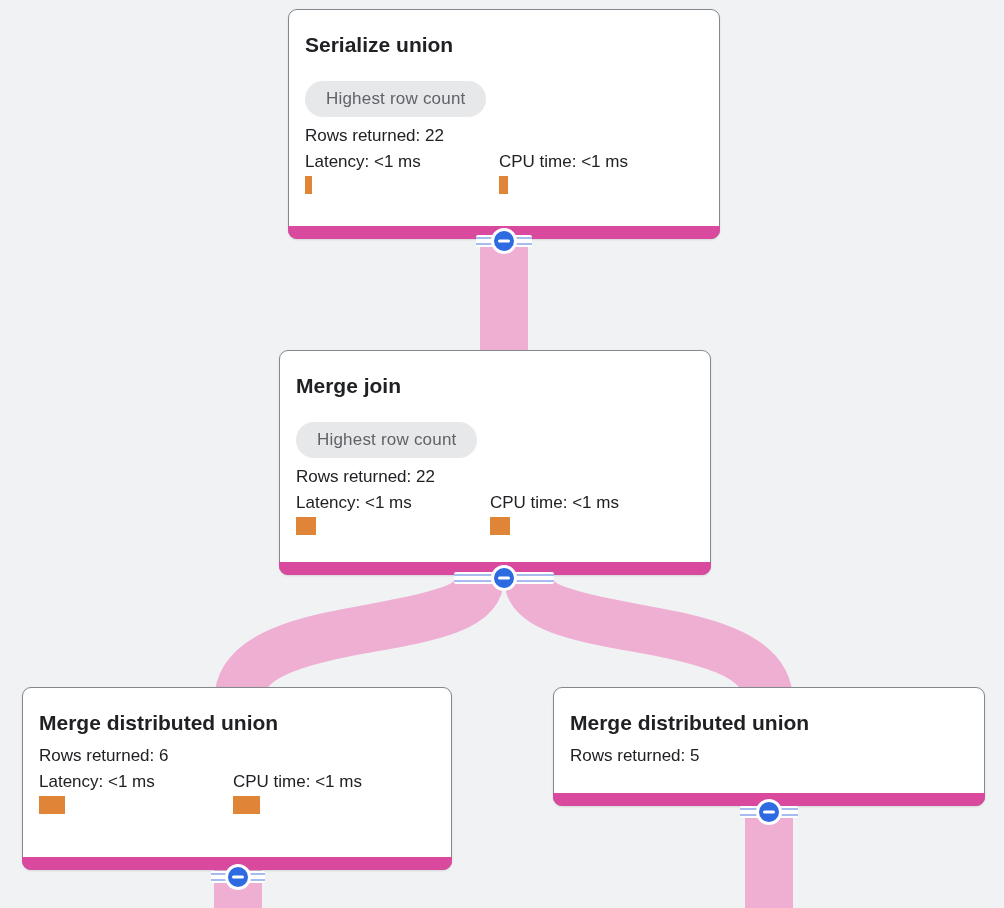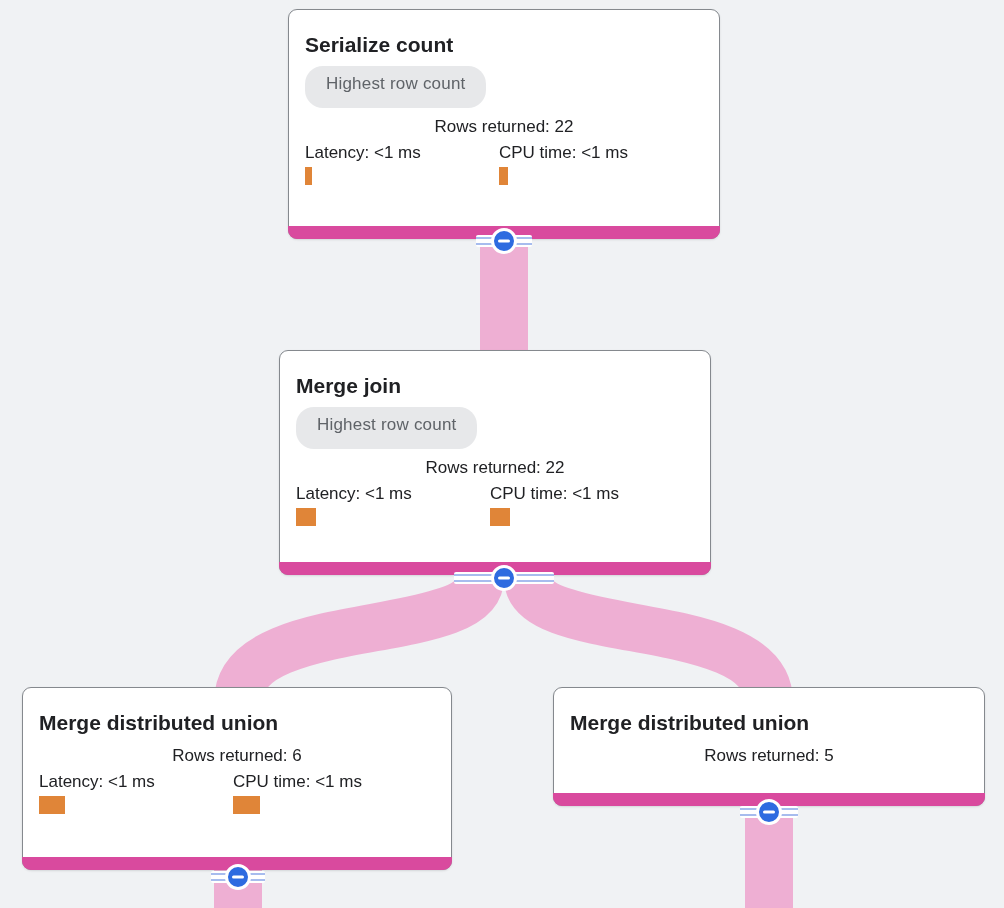--- a/index.html
+++ b/index.html
@@ -23,31 +23,31 @@
     z-index:1;
     box-sizing:border-box;
   }
   .card-title {
     margin:22px 16px 0;
     font-size:21px; font-weight:600; line-height:25px;
     color:#202124;
   }
   .badge {
     display:inline-block;
-    margin:9px 0 0 16px;
-    height:42px; line-height:35px;
+    margin:24px 0 0 16px;
+    height:36px; line-height:35px;
     padding:0 21px;
     background:#e7e8ea;
     border-radius:18px;
     color:#5f6368;
     font-size:17px; font-weight:500; letter-spacing:.2px;
   }
   .rows {
     margin:8px 16px 0;
-    font-size:17px; line-height:22px; color:#202124;text-align:center;
+    font-size:17px; line-height:22px; color:#202124;
   }
   .card.no-badge .rows { margin-top:10px; }
   .metrics {
     display:grid;
     grid-template-columns:194px 1fr;
     margin:4px 16px 0;
   }
   .metric-label { font-size:17px; line-height:22px; color:#202124; }
   .bar { height:18px; margin-top:3px; background:#e08538; }
   .strip {
@@ -90,21 +90,21 @@
 
   <svg class="edges" width="1004" height="908" viewBox="0 0 1004 908">
     <path d="M 504 230 L 504 360" fill="none" stroke="#eeafd3" stroke-width="48"></path>
     <path d="M 480 578 C 480 644 238 610 238 702" fill="none" stroke="#eeafd3" stroke-width="48"></path>
     <path d="M 528 578 C 528 644 769 610 769 702" fill="none" stroke="#eeafd3" stroke-width="48"></path>
     <path d="M 238 860 L 238 908" fill="none" stroke="#eeafd3" stroke-width="48"></path>
     <path d="M 769 796 L 769 908" fill="none" stroke="#eeafd3" stroke-width="48"></path>
   </svg>
 
   <div class="card" style="left:288px; top:9px; width:432px; height:230px;">
-    <div class="card-title">Serialize count</div>
+    <div class="card-title">Serialize union</div>
     <div>
       <span class="badge">Highest row count</span>
     </div>
     <div class="rows">Rows returned: 22</div>
     <div class="metrics">
       <div class="metric">
         <div class="metric-label">Latency: &lt;1 ms</div>
         <div class="bar" style="width: 7px;"></div>
       </div>
       <div class="metric">

